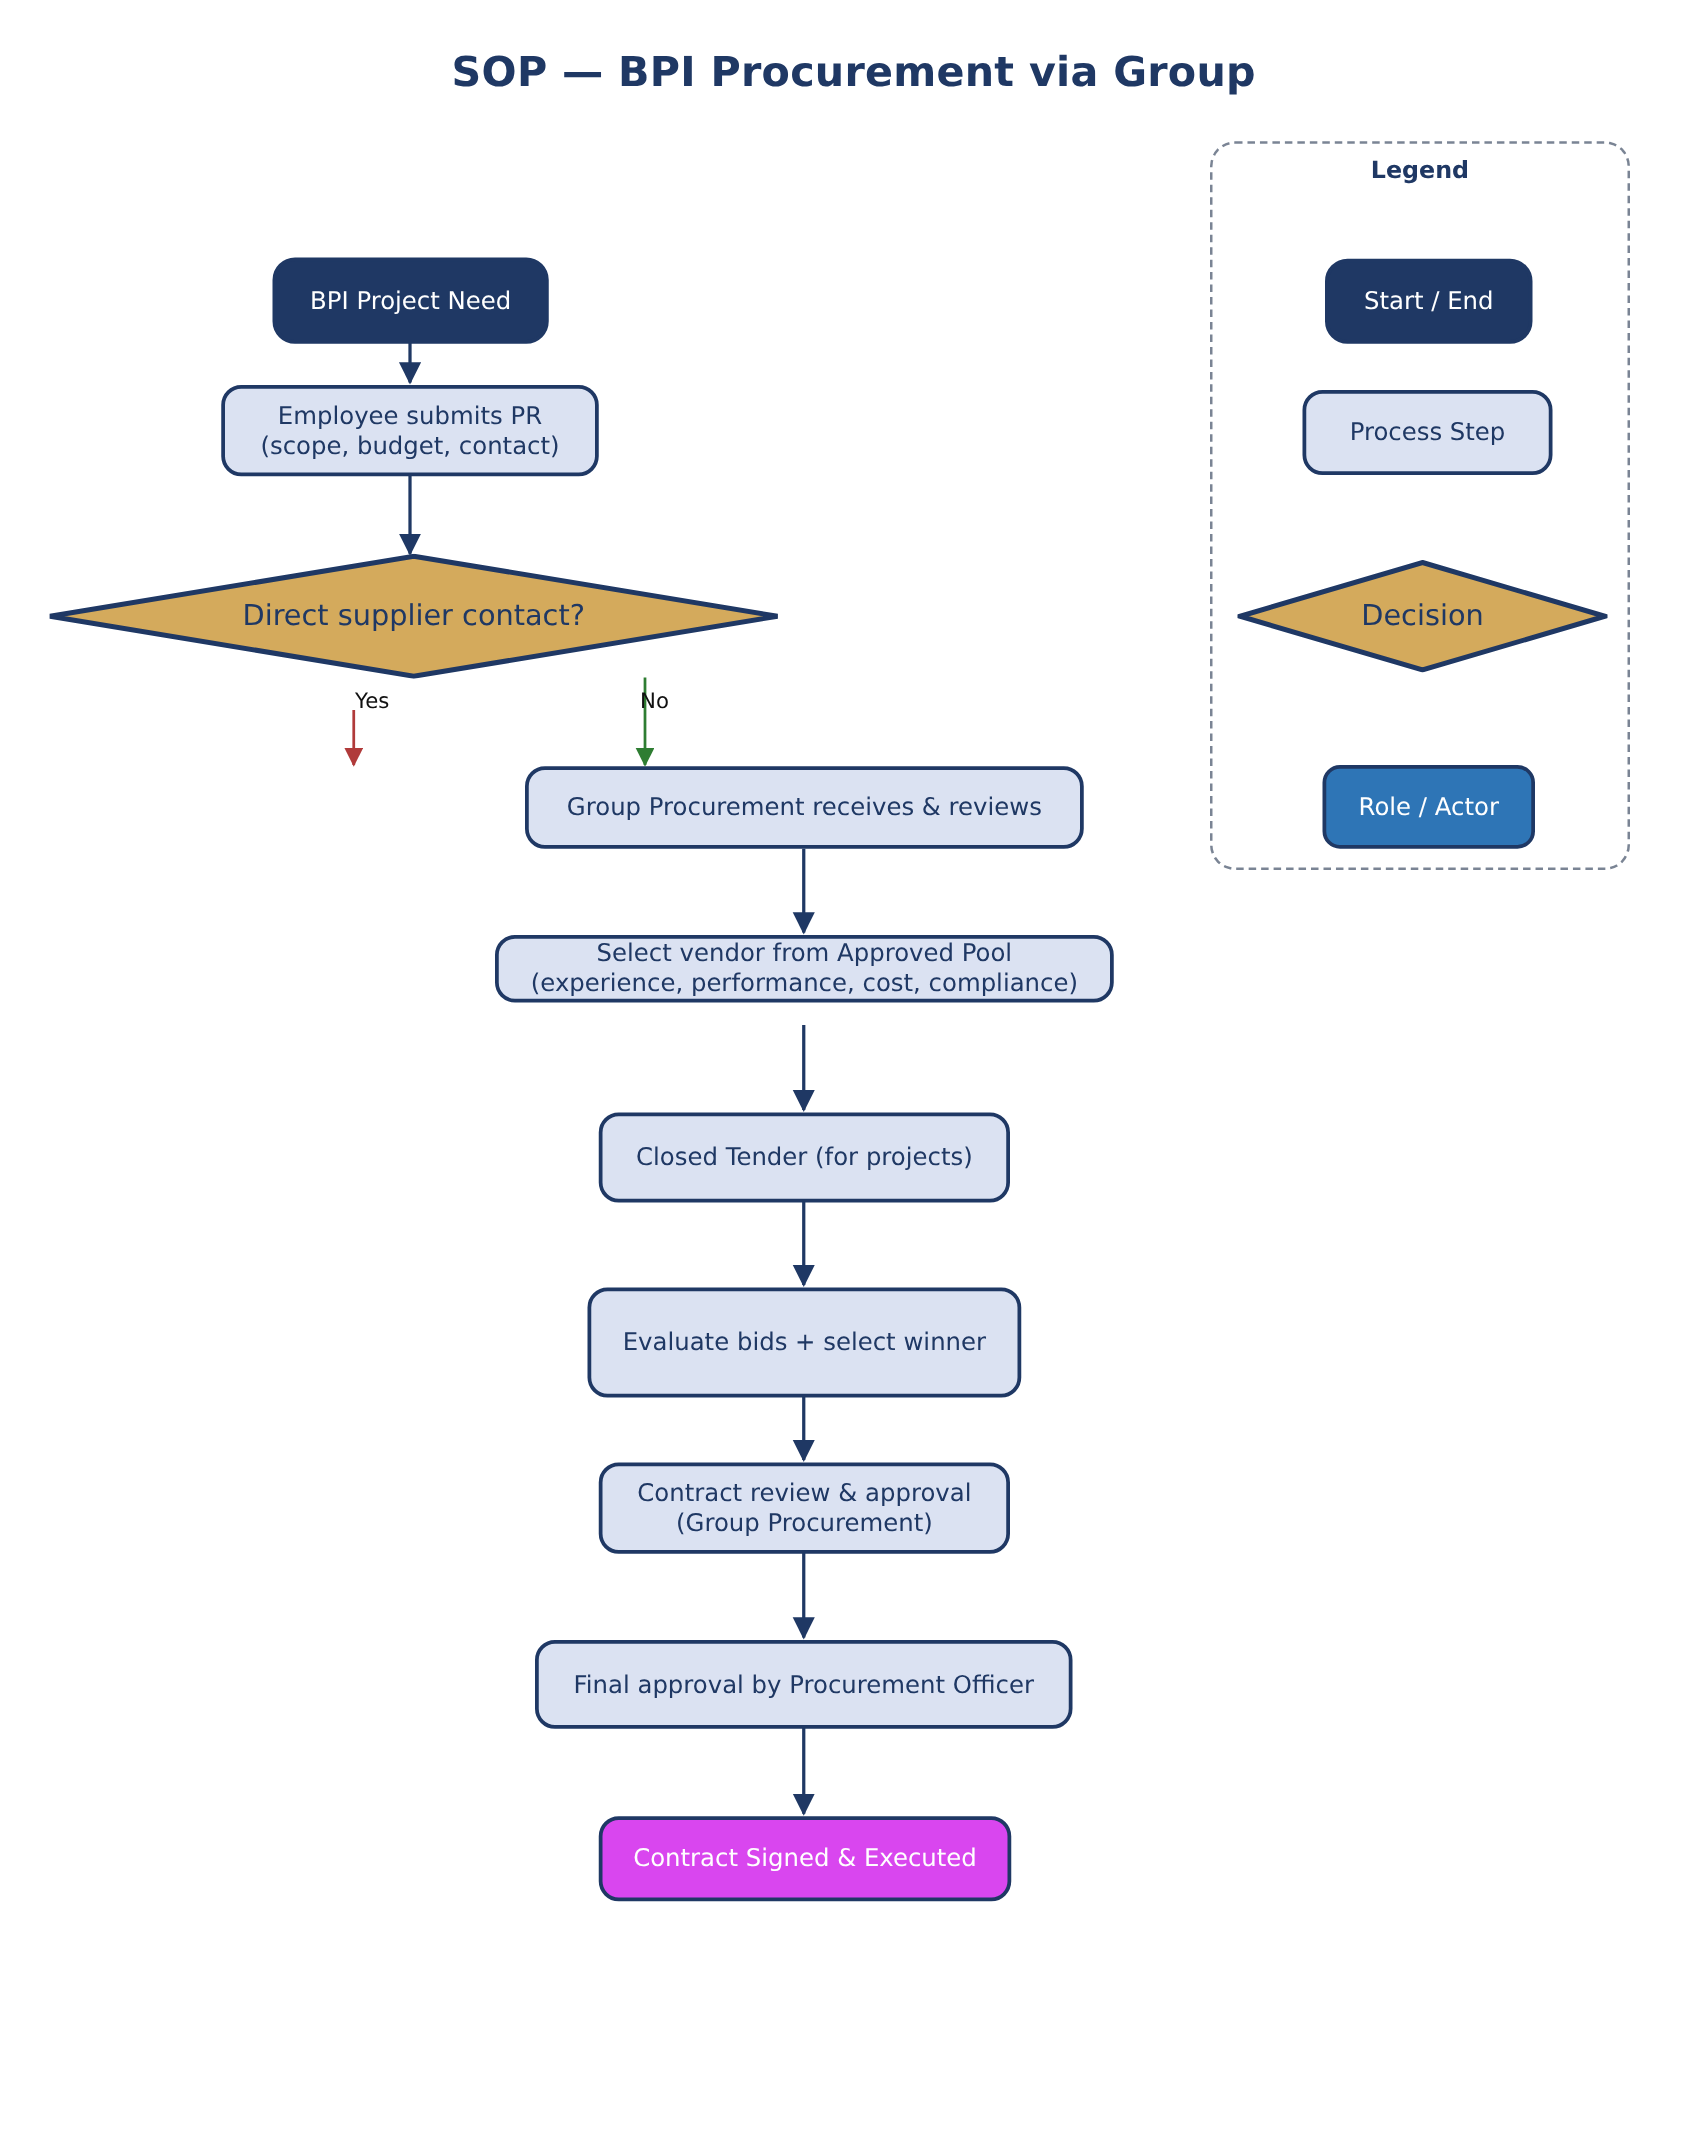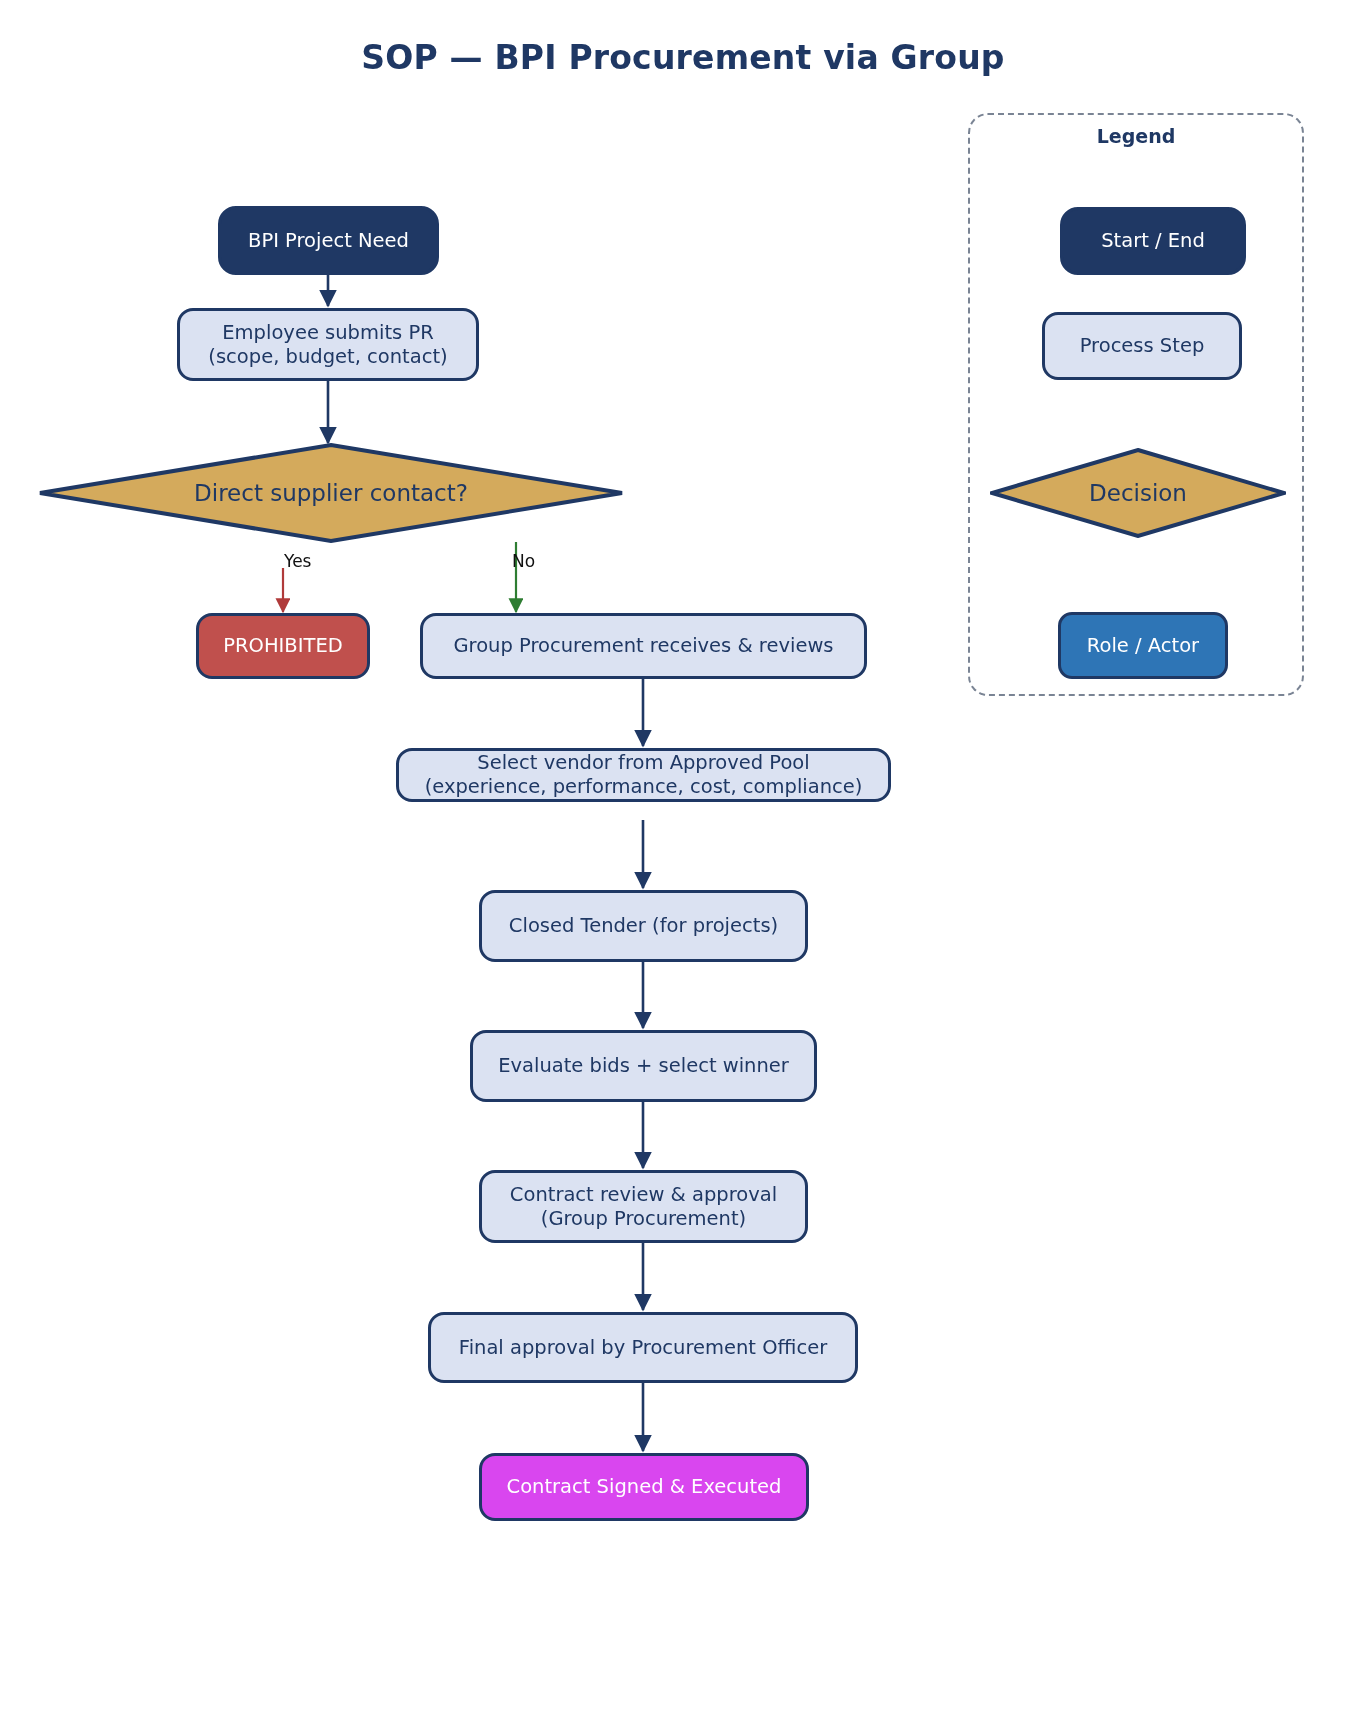--- a/index.html
+++ b/index.html
@@ -178,43 +178,42 @@
   <div class="node process" style="left:177px; top:308px; width:302px; height:73px;">Employee submits PR
 (scope, budget, contact)</div>
 
   <div class="diamond-wrap" style="left:38px; top:443px; width:586px; height:100px;">
     <svg viewBox="0 0 586 100" preserveAspectRatio="none">
       <polygon points="293,2 584,50 293,98 2,50" fill="#d4aa5c" stroke="#1f3864" stroke-width="4"></polygon>
     </svg>
     <div class="diamond-label">Direct supplier contact?</div>
   </div>
 
-  <div class="node danger" style="left:196px; top:613px; width:174px; height:66px;">PROHIBITED</div>
 
   <div class="node process" style="left:420px; top:613px; width:447px; height:66px;">Group Procurement receives &amp; reviews</div>
 
   <div class="node process" style="left:396px; top:748px; width:495px; height:54px;">Select vendor from Approved Pool
 (experience, performance, cost, compliance)</div>
 
   <div class="node process" style="left:479px; top:890px; width:329px; height:72px;">Closed Tender (for projects)</div>
 
-  <div class="node process" style="left:470px; top:1030px; width:347px; height:72px;text-align:center;">Evaluate bids + select winner</div>
+  <div class="node process" style="left:470px; top:1030px; width:347px; height:88px;text-align:center;">Evaluate bids + select winner</div>
 
   <div class="node process" style="left:479px; top:1170px; width:329px; height:73px;">Contract review &amp; approval
 (Group Procurement)</div>
 
   <div class="node process" style="left:428px; top:1312px; width:430px; height:71px;">Final approval by Procurement Officer</div>
 
   <div class="node success" style="left:479px; top:1453px; width:330px; height:68px;">Contract Signed &amp; Executed</div>
 
   <div class="legend-box" style="left:968px; top:113px; width:336px; height:583px;">
     <div class="legend-title">Legend</div>
   </div>
 
-  <div class="node startend" style="left:1060px; top:171px; width:186px; height:68px;">Start / End</div>
+  <div class="node startend" style="left:1060px; top:171px; width:166px; height:68px;">Start / End</div>
 
   <div class="node process" style="left:1042px; top:312px; width:200px; height:68px;">Process Step</div>
 
   <div class="diamond-wrap" style="left:990px; top:448px; width:296px; height:90px;">
     <svg viewBox="0 0 296 90" preserveAspectRatio="none">
       <polygon points="148,2 294,45 148,88 2,45" fill="#d4aa5c" stroke="#1f3864" stroke-width="4"></polygon>
     </svg>
     <div class="diamond-label">Decision</div>
   </div>
 

